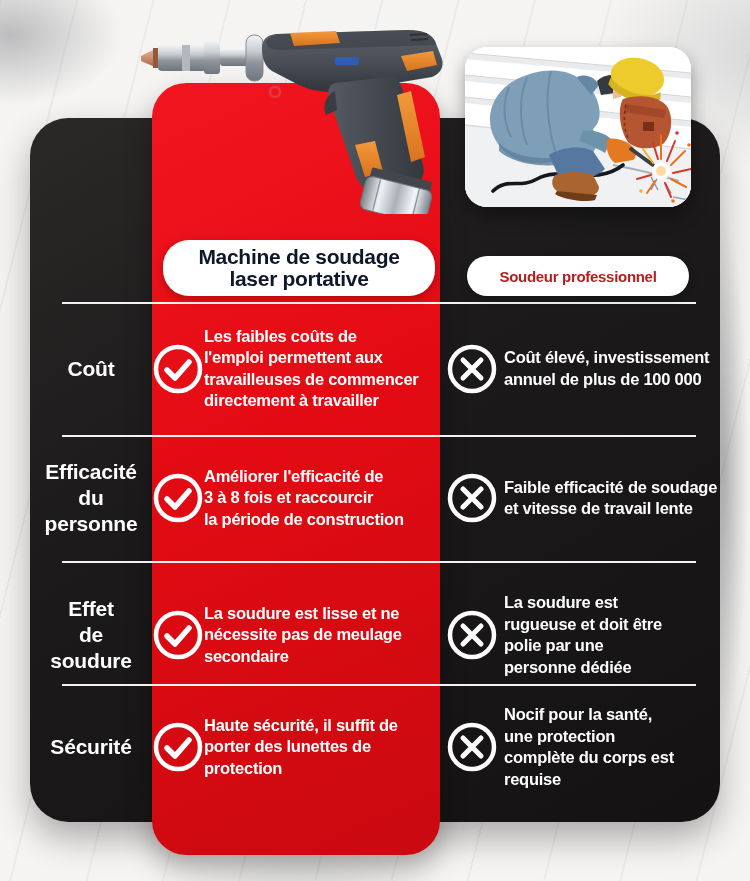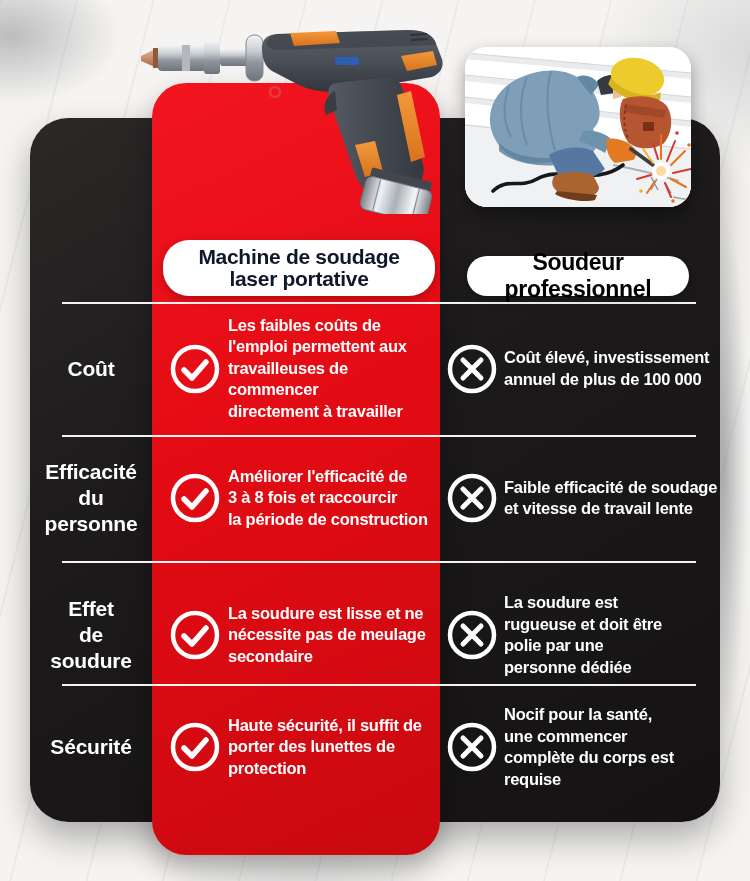--- a/index.html
+++ b/index.html
@@ -26,35 +26,35 @@
   }
   .divider{position:absolute;left:62px;width:634px;height:2px;background:rgba(255,255,255,.95);z-index:4;}
   .d1{top:302px}.d2{top:435px}.d3{top:561px}.d4{top:684px}
   .row{position:absolute;left:30px;width:690px;display:grid;grid-template-columns:122px 288px 280px;z-index:5;}
   .r1{top:302px;height:133px}.r2{top:435px;height:126px}.r3{top:561px;height:148px}.r4{top:684px;height:126px}
   .row-label{
     display:flex;align-items:center;justify-content:center;text-align:center;
     color:#fff;font-weight:700;font-size:21px;line-height:26px;white-space:pre-line;letter-spacing:-.2px;border-radius:21px;
   }
   .cell{display:flex;align-items:center;}
-  .cell-pro{padding-left:17px;gap:7px;}
+  .cell-pro{}
   .cell-con{padding-left:6px;gap:6px;}
   .mark{width:52px;height:52px;flex:none;}
   .cell-text{
     color:#fff;font-weight:700;font-size:16.5px;line-height:21.5px;
     white-space:pre-line;letter-spacing:-.25px;
   }
   .pill{
     position:absolute;background:#fff;display:flex;align-items:center;justify-content:center;
     text-align:center;font-weight:700;box-shadow:0 3px 8px rgba(0,0,0,.25);z-index:8;
   }
   .pill-left{left:163px;top:240px;width:272px;height:56px;border-radius:26px;
     color:#0f172a;font-size:21px;line-height:22px;white-space:pre-line;letter-spacing:-.3px;}
   .pill-right{left:467px;top:256px;width:222px;height:40px;border-radius:20px;
-    color:#000000;font-size:23px;letter-spacing:-.3px;}
+    color:#b91c1c;font-size:15px;letter-spacing:-.3px;}
   .gun{position:absolute;left:138px;top:26px;width:312px;height:188px;z-index:7;}
   .photo{
     position:absolute;left:465px;top:47px;width:226px;height:160px;border-radius:22px;overflow:hidden;
     background:#fff;box-shadow:0 8px 18px rgba(0,0,0,.38);z-index:6;
   }
 </style>
 </head>
 <body>
 
 <div class="stage">
@@ -285,19 +285,19 @@
       <div class="cell-text">Haute sécurité, il suffit de
 porter des lunettes de
 protection</div>
     </div>
     <div class="cell cell-con">
       <svg class="mark" viewBox="0 0 52 52">
         <circle cx="26" cy="26" r="22" fill="none" stroke="#fff" stroke-width="4.5"></circle>
         <path d="M17 17 L35 35 M35 17 L17 35" stroke="#fff" stroke-width="5" stroke-linecap="round"></path>
       </svg>
       <div class="cell-text">Nocif pour la santé,
-une commencer
+une protection
 complète du corps est
 requise</div>
     </div>
   </div>
 
 </div>
 
 </body></html>

